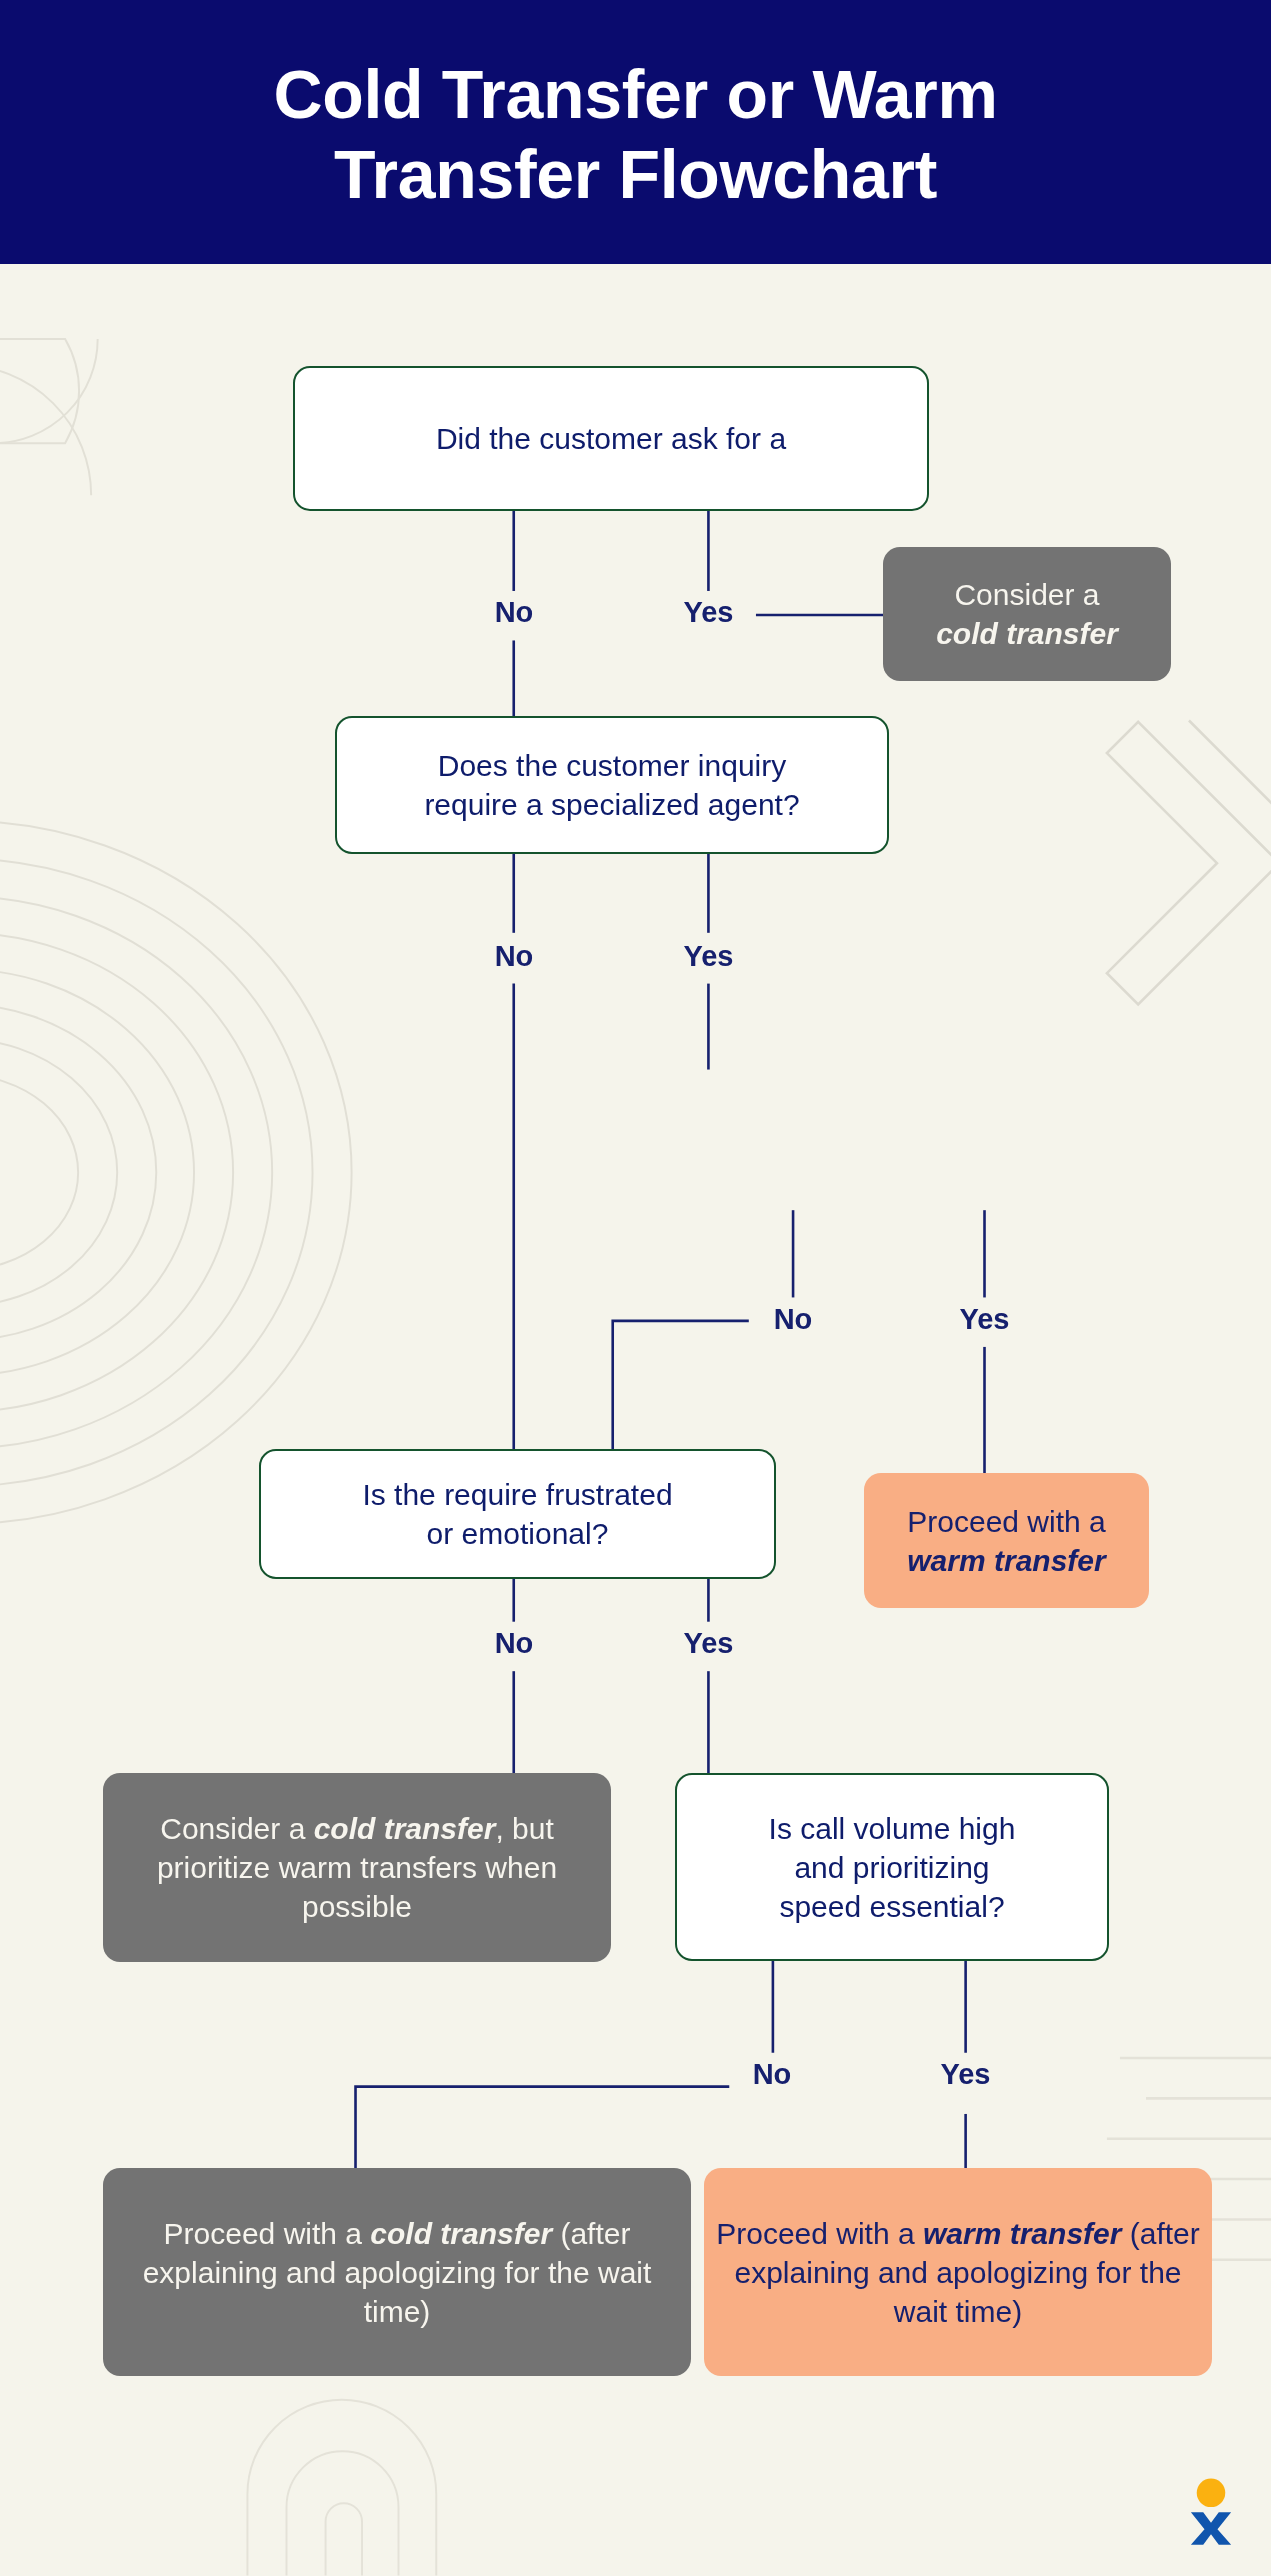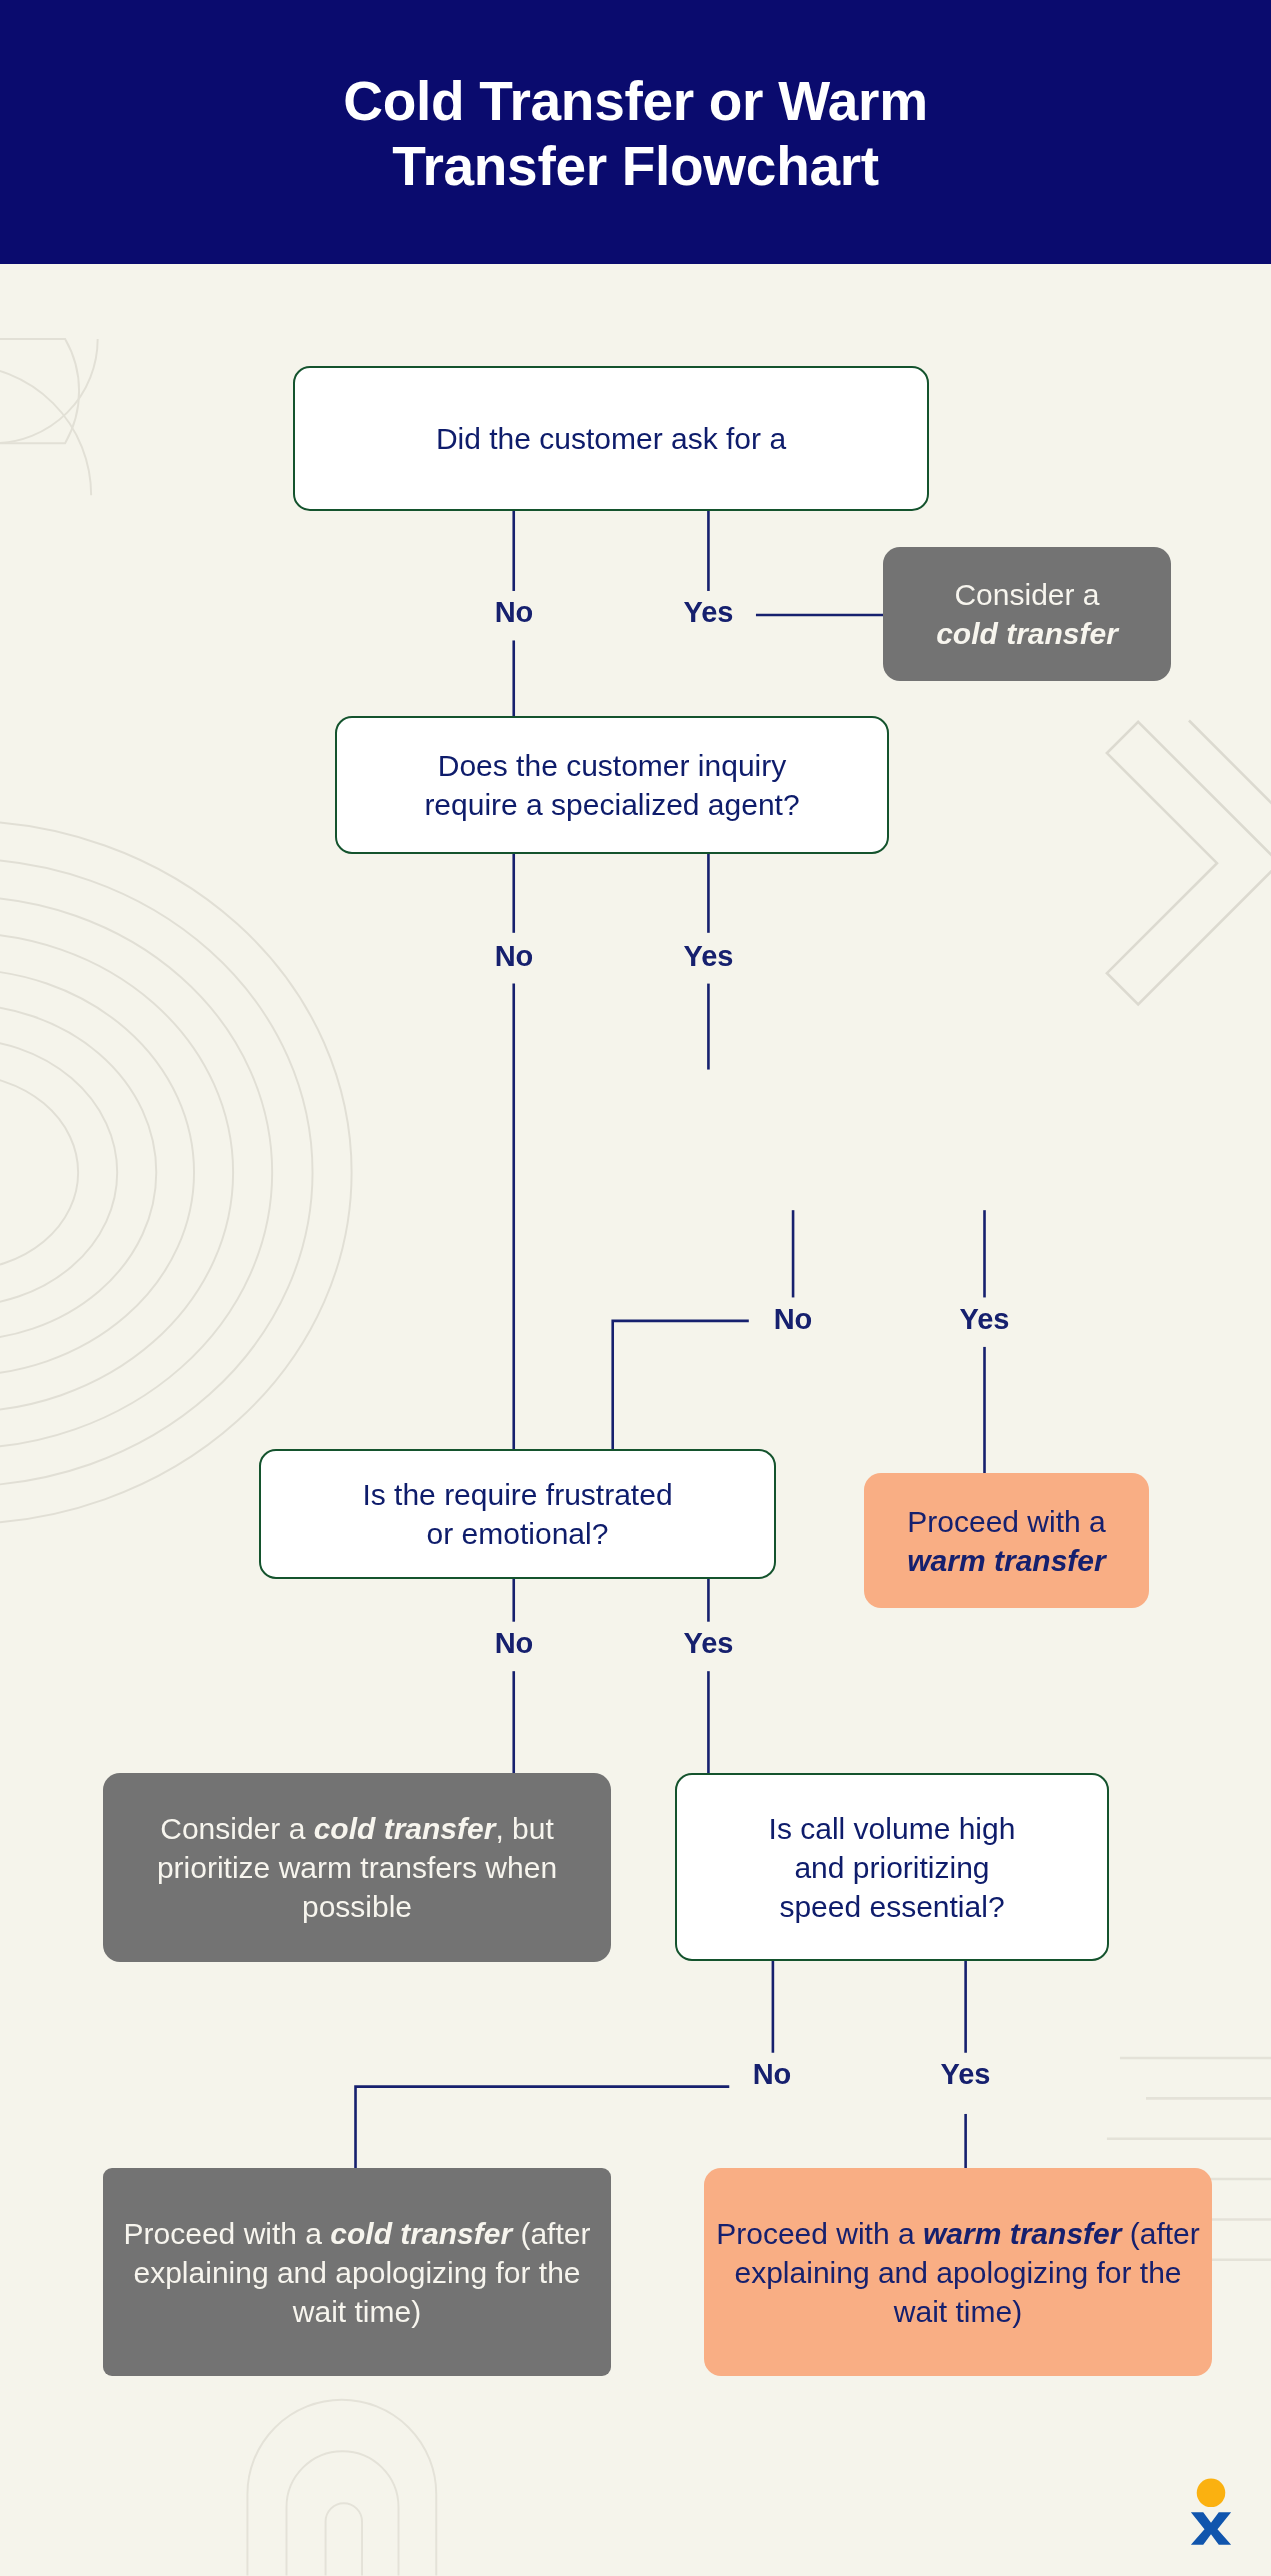--- a/index.html
+++ b/index.html
@@ -34,21 +34,21 @@
     width: 1271px;
     height: 264px;
     background: #0A0B6E;
     z-index: 3;
     display: flex;
     align-items: center;
     justify-content: center;
   }
   #header-title {
     color: #FFFFFF;
-    font-size: 55px;
+    font-size: 68px;
     line-height: 1.18;
     font-weight: bold;
     text-align: center;
     letter-spacing: -0.3px;
     max-width: 729px;
     padding-top: 3.9px;
   }
 
   
   #flow {
@@ -291,21 +291,21 @@
       </div>
     </div>
 
     <div class="branch-label" style="left:733px; top:2058px; width:78px;">
       <span>No</span>
     </div>
     <div class="branch-label" style="left:920px; top:2058px; width:91px;">
       <span>Yes</span>
     </div>
 
-    <div class="node cold" style="left:103px; top:2168px; width:508px; height:208px;border-radius:9px;">
+    <div class="node cold" style="left:103px; top:2168px; width:588px; height:208px;">
       <div class="node-inner">
         <span>Proceed with a </span><b>cold transfer</b><span> (after explaining and apologizing for the wait time)</span>
       </div>
     </div>
 
     <div class="node warm" style="left:664px; top:2168px; width:508px; height:208px;margin-left:40px;">
       <div class="node-inner">
         <span>Proceed with a </span><b>warm transfer</b><span> (after explaining and apologizing for the wait time)</span>
       </div>
     </div>

